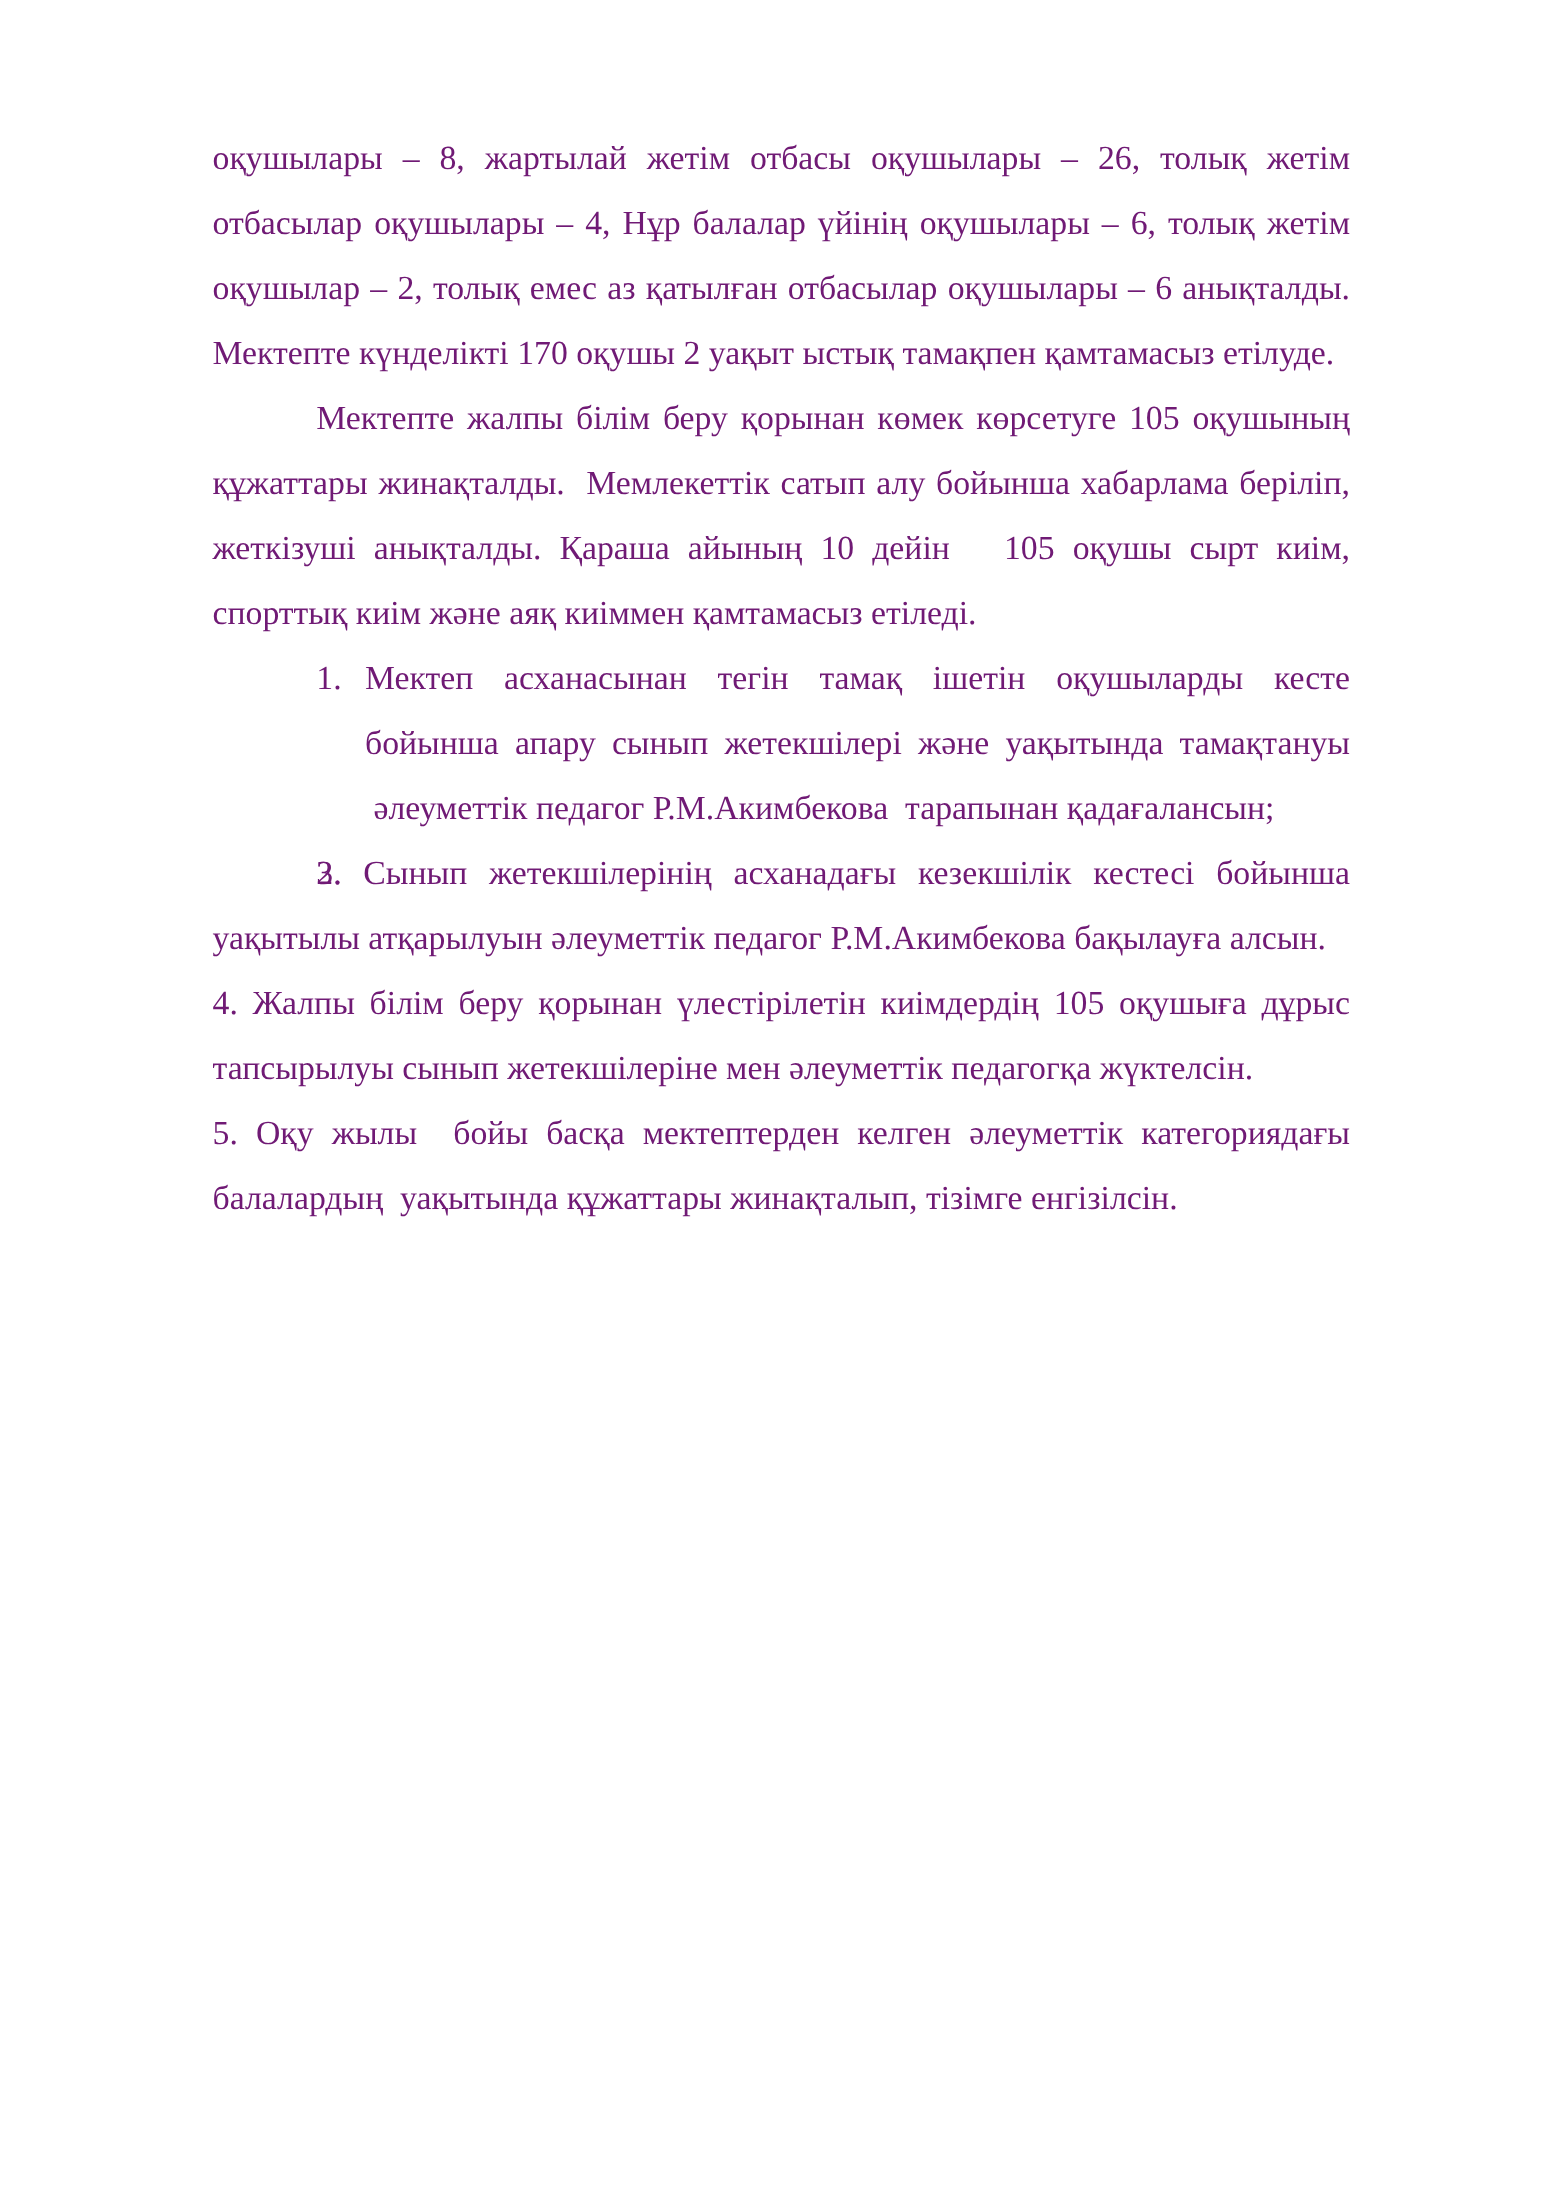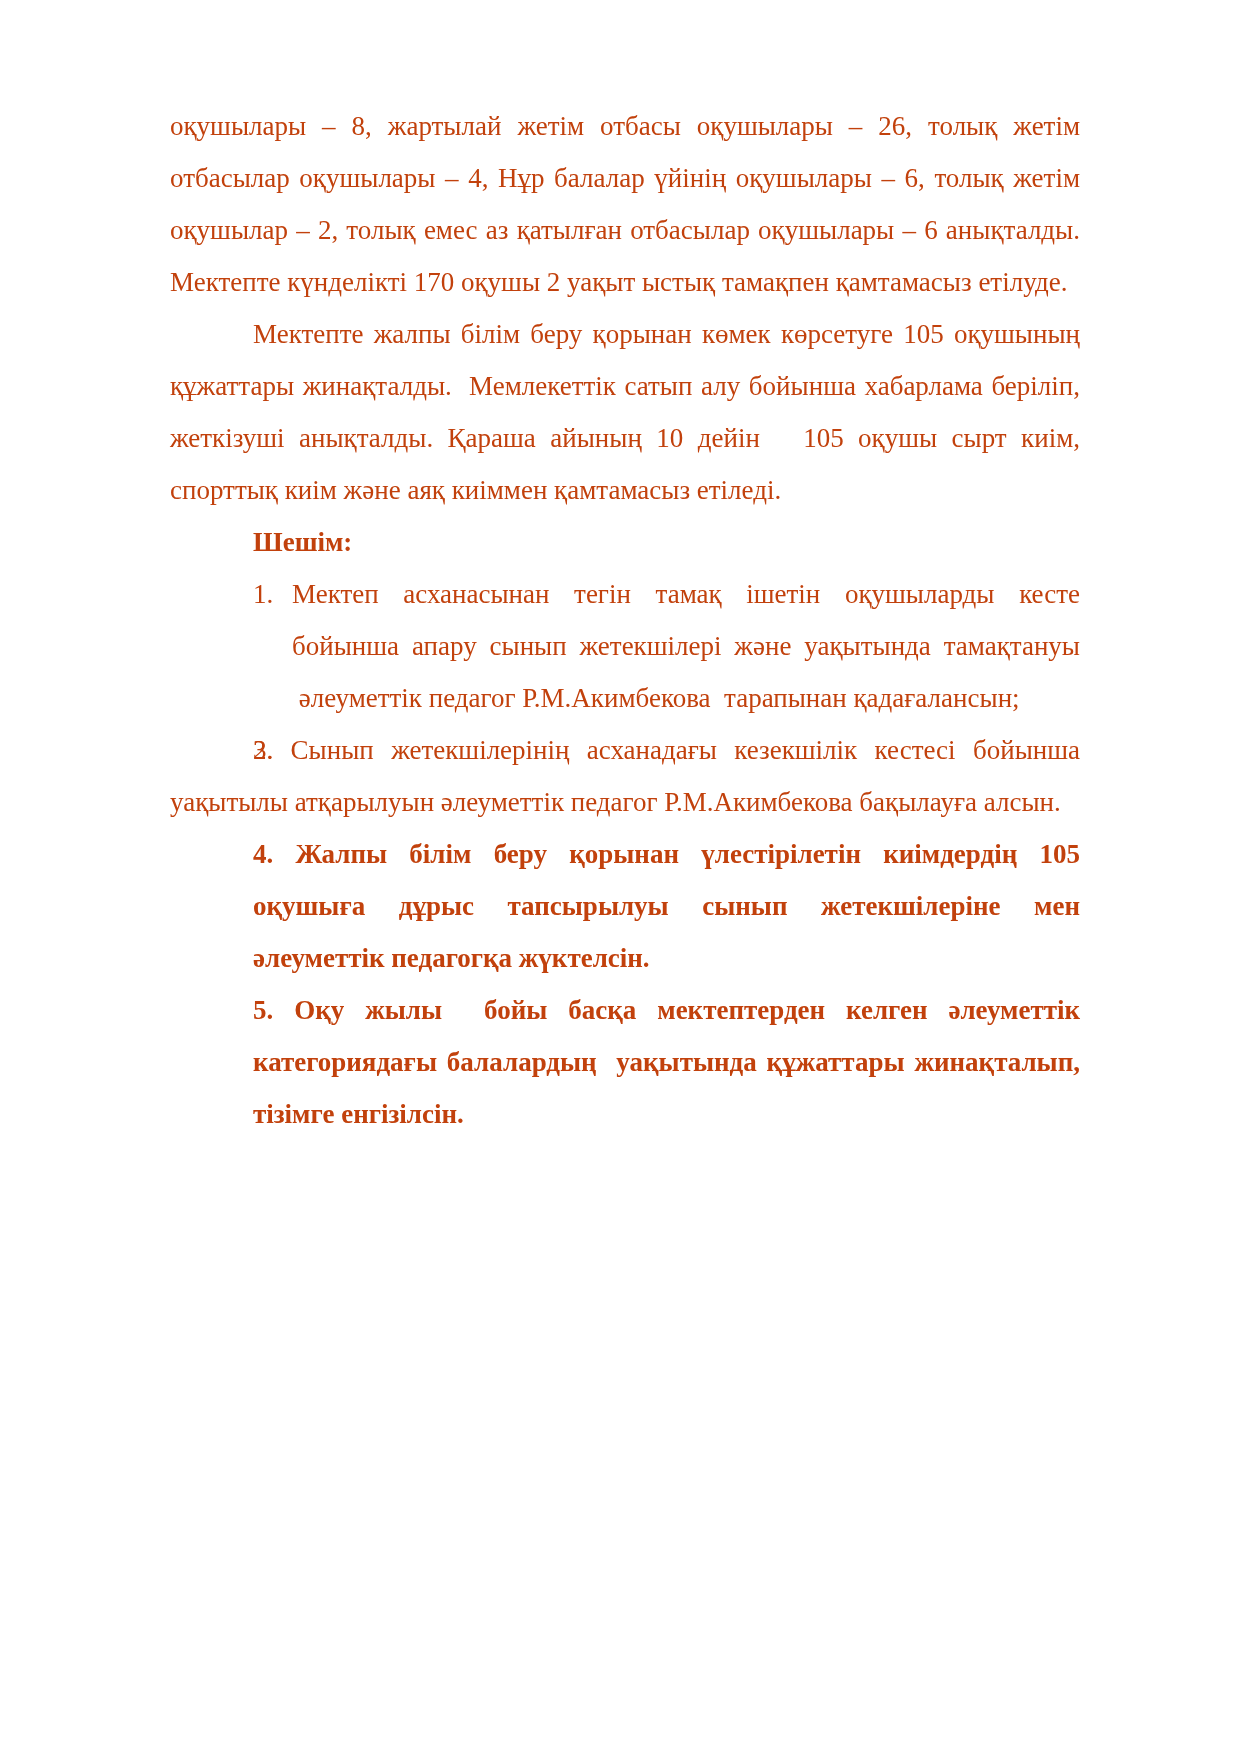--- a/index.html
+++ b/index.html
@@ -7,21 +7,21 @@
     padding: 0;
     background: #ffffff;
   }
   .page {
     position: relative;
     width: 1240px;
     height: 1754px;
     background: #ffffff;
     box-sizing: border-box;
     padding: 100px 160px 0 170px;
-    color: #c2410c;
+    color: #701a75;
     font-family: "Liberation Serif", "DejaVu Serif", serif;
     font-size: 27px;
     line-height: 52px;
     overflow: hidden;
   }
   .content {
     text-align: justify;
   }
   p {
     margin: 0;
@@ -50,36 +50,33 @@
     position: absolute;
     left: 83px;
     top: 0;
   }
   
   .p-item3 {
     text-indent: 83px;
   }
   
   .p-block {
-    margin-left: 83px;
-    font-weight: bold;
   }
 </style>
 </head>
 <body>
 
 <div class="page">
   <div class="content">
 
     <p class="p-cont">оқушылары – 8, жартылай жетім отбасы оқушылары – 26, толық жетім отбасылар оқушылары – 4, Нұр балалар үйінің оқушылары – 6, толық жетім оқушылар – 2, толық емес аз қатылған отбасылар оқушылары – 6 анықталды. Мектепте күнделікті 170 оқушы 2 уақыт ыстық тамақпен қамтамасыз етілуде.</p>
 
     <p class="p-ind">Мектепте жалпы білім беру қорынан көмек көрсетуге 105 оқушының құжаттары жинақталды. &nbsp;Мемлекеттік сатып алу бойынша хабарлама беріліп, жеткізуші анықталды. Қараша айының 10 дейін &nbsp;&nbsp;105 оқушы сырт киім, спорттық киім және аяқ киіммен қамтамасыз етіледі.</p>
 
 
-    <p class="p-heading">Шешім:</p>
 
     <div class="hang">
       <span class="marker">1.</span>
       <span>Мектеп асханасынан тегін тамақ ішетін оқушыларды кесте бойынша апару сынып жетекшілері және уақытында тамақтануы &nbsp;әлеуметтік педагог Р.М.Акимбекова &nbsp;тарапынан қадағалансын;</span>
     </div>
 
     <div class="hang">
       <span class="marker">2.</span>
     </div>
 

